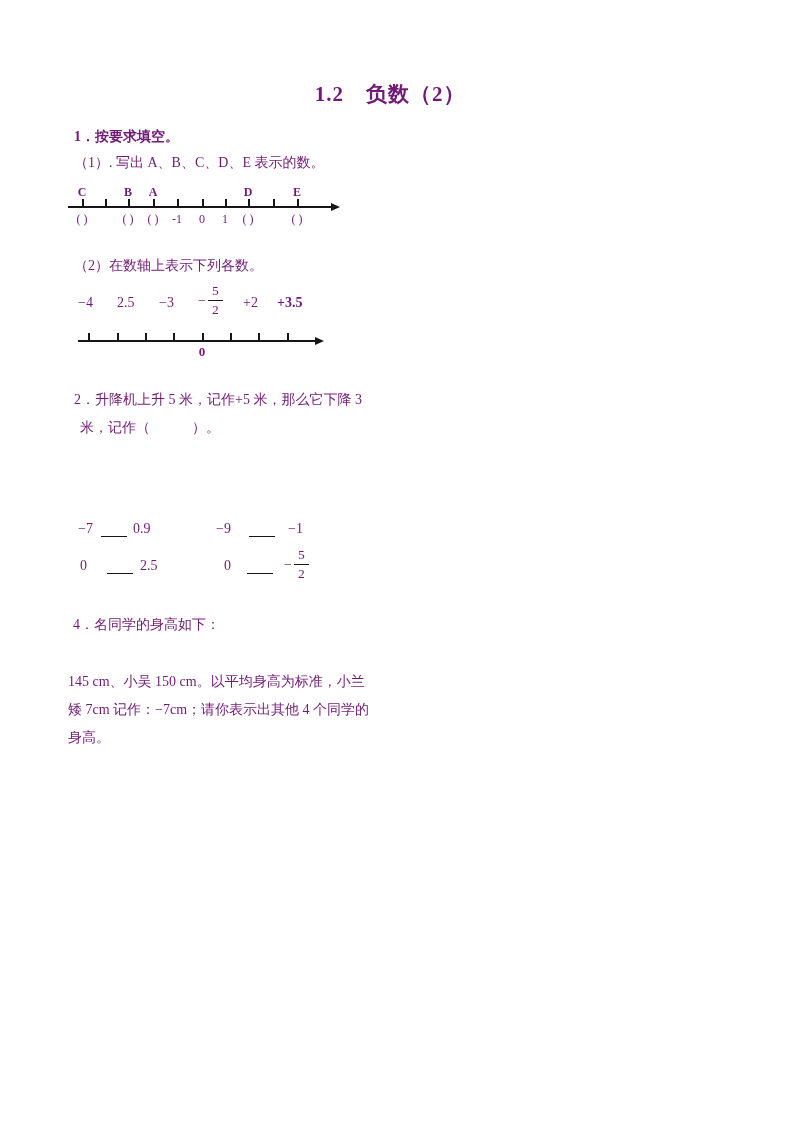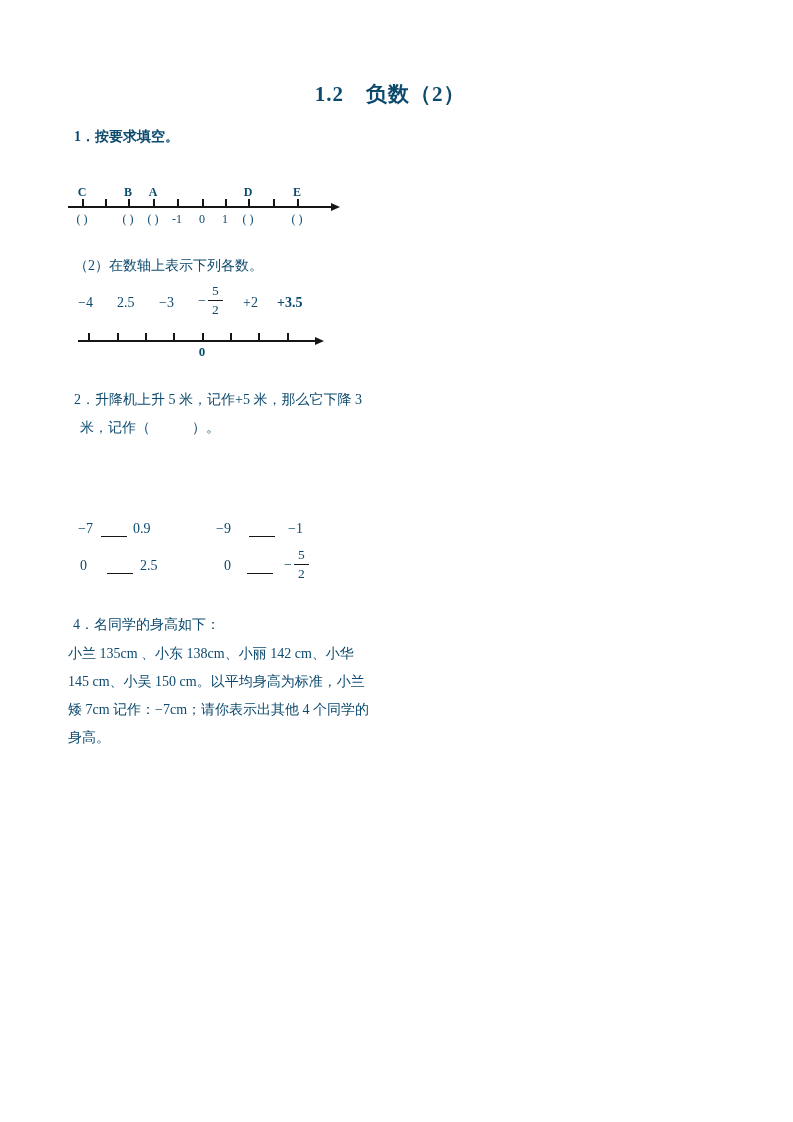--- a/index.html
+++ b/index.html
@@ -4,21 +4,21 @@
 <style>
   * { box-sizing: border-box; }
   html, body { margin: 0; padding: 0; background: #e8e8e8; }
   .page {
     position: relative;
     width: 793px;
     height: 1122px;
     margin: 0 auto;
     background: #ffffff;
     font-family: "Liberation Serif", "DejaVu Serif", serif;
-    color: #0c4a6e;
+    color: #701a75;
     overflow: hidden;
   }
   .abs { position: absolute; }
   .title {
     top: 80px; left: 0; width: 780px;
     text-align: center;
     font-size: 21px;
     font-weight: bold;
     letter-spacing: 1px;
   }
@@ -85,20 +85,21 @@
   .frac .den { padding: 1px 4px 0 4px; }
 </style>
 </head>
 <body>
 
 <div class="page">
 
   <div class="abs title">1.2　负数（2）</div>
 
   <div class="abs txt" style="left:74px; top:128px;font-weight:bold;">1．按要求填空。</div>
+  <div class="abs txt" style="left:74px; top:154px;">（1）. 写出 A、B、C、D、E 表示的数。</div>
 
   <div class="nl" style="left:68px; top:185px; width:285px; height:46px;">
 
     <span class="nl-letter" style="left:14px; top:0;">C</span>
     <span class="nl-letter" style="left:60px; top:0;">B</span>
     <span class="nl-letter" style="left:85px; top:0;">A</span>
     <span class="nl-letter" style="left:180px; top:0;">D</span>
     <span class="nl-letter" style="left:229px; top:0;">E</span>
 
     <div class="axis" style="left:0; top:21px; width:264px;"></div>
@@ -172,18 +173,17 @@
   <span class="blank-abs" style="left:247px; top:559px; width:26px;"></span>
   <span class="frac" style="left:284px; top:547px;">
     <span>−</span>
     <span class="stack">
       <span class="num">5</span>
       <span class="den">2</span>
     </span>
   </span>
 
   <div class="abs txt" style="left:73px; top:616px;">4．名同学的身高如下：</div>
-  <div class="abs txt" style="left:68px; top:645px;">小兰 135cm 、小东 138cm、小丽 142 cm、小华</div>
   <div class="abs txt" style="left:68px; top:673px;">145 cm、小吴 150 cm。以平均身高为标准，小兰</div>
   <div class="abs txt" style="left:68px; top:701px;">矮 7cm 记作：−7cm；请你表示出其他 4 个同学的</div>
   <div class="abs txt" style="left:68px; top:729px;">身高。</div>
 
 </div>
 
 </body></html>

